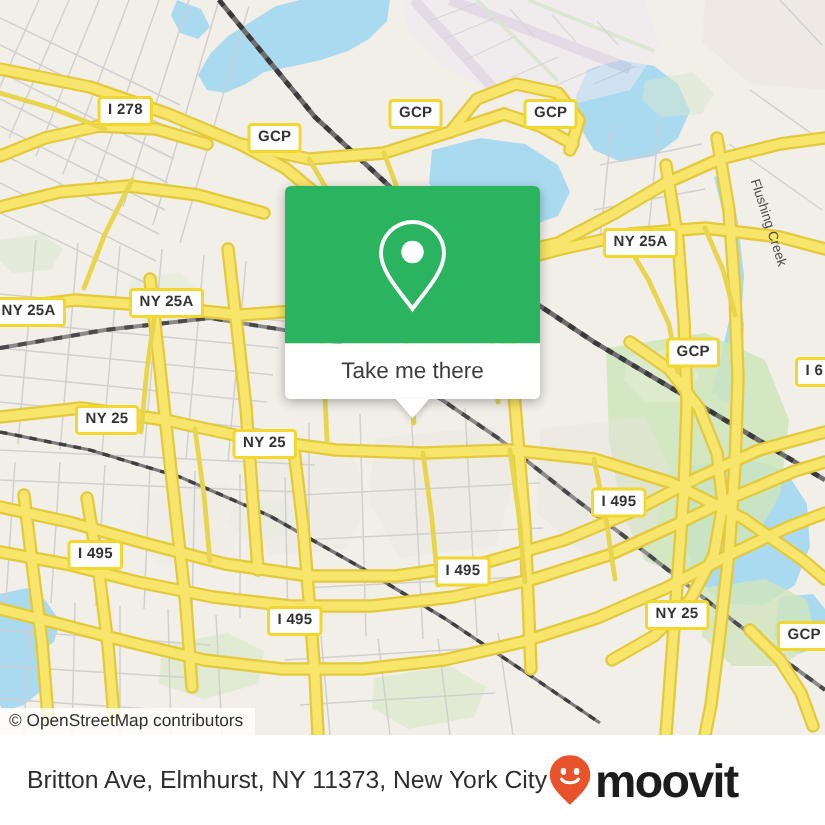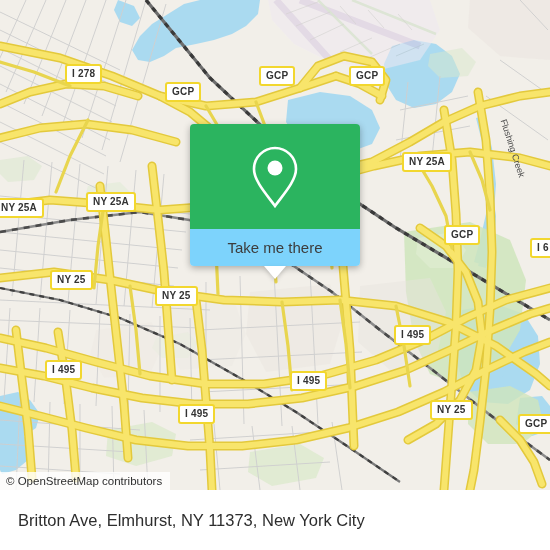--- a/index.html
+++ b/index.html
@@ -54,21 +54,21 @@
     overflow:visible;
     z-index:40;
   }
   #card-green{
     background:#2BB45F;
     height:105px;
     border-radius:4px 4px 0 0;
     display:flex;align-items:center;justify-content:center;
   }
   #card-white{
-    background:#7dd3fc;
+    background:#ffffff;
     height:37px;
     border-radius:0 0 4px 4px;
     display:flex;align-items:center;justify-content:center;
     position:relative;
     text-align:center;
   }
   #card-label{
     font-size:15px;color:#3c3c3c;
     font-family:"Liberation Sans", sans-serif;
   }
@@ -401,15 +401,25 @@
         <span id="card-label">Take me there</span>
         <div id="card-tail"></div>
       </div>
     </div>
 
     <div id="attribution">© OpenStreetMap contributors</div>
   </div>
 
   <div id="footer">
     <div id="footer-address">Britton Ave, Elmhurst, NY 11373, New York City</div>
+    <div id="brand">
+      <svg width="30" height="36" viewBox="0 0 30 36">
+        <path d="M15 1.5 C7.3 1.5 1.5 7.3 1.5 14.6 C1.5 22.5 10 29.5 15 34.5
+                 C20 29.5 28.5 22.5 28.5 14.6 C28.5 7.3 22.7 1.5 15 1.5 Z" fill="#E8532B"></path>
+        <ellipse cx="10.6" cy="12.3" rx="1.85" ry="2.3" fill="#FFFFFF"></ellipse>
+        <ellipse cx="19.4" cy="12.3" rx="1.85" ry="2.3" fill="#FFFFFF"></ellipse>
+        <path d="M9.4 17.4 C11.5 20.6 18.5 20.6 20.6 17.4" fill="none" stroke="#FFFFFF" stroke-width="2.1" stroke-linecap="round"></path>
+      </svg>
+      <span id="brand-text">moovit</span>
+    </div>
   </div>
 
 </div>
 
 </body></html>

